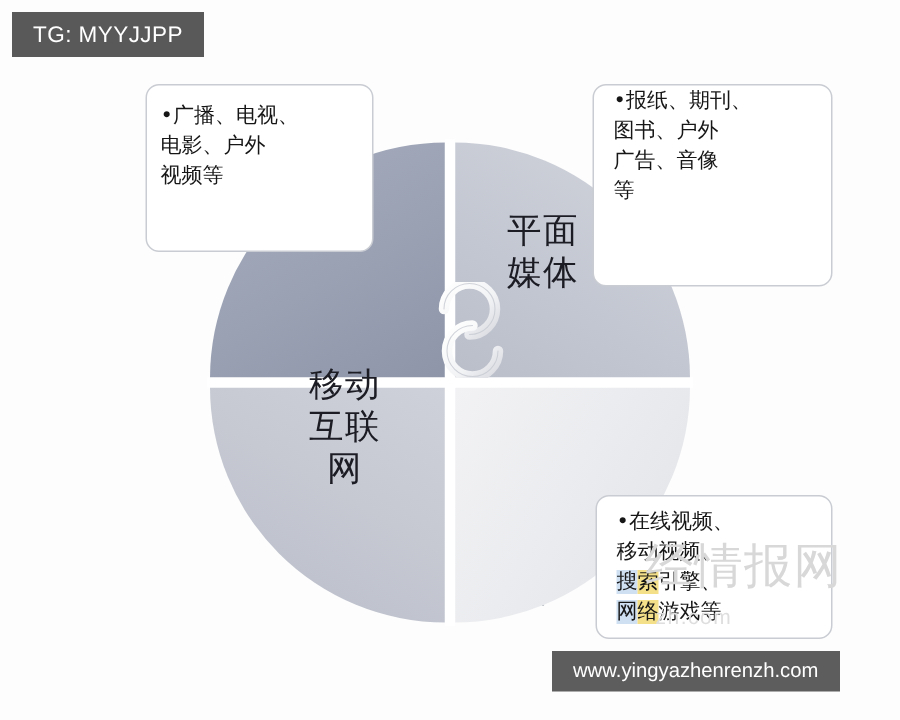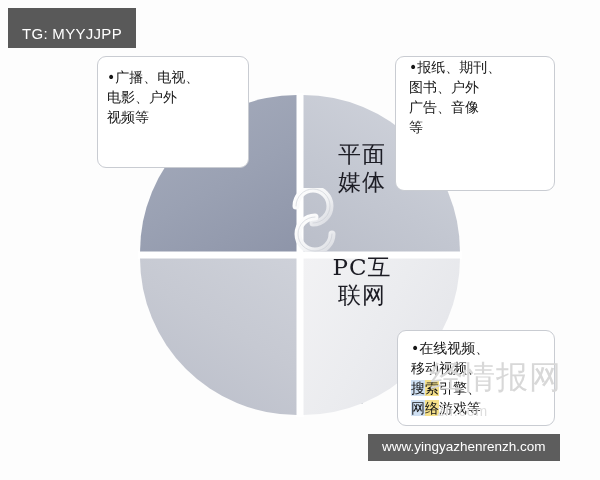--- a/index.html
+++ b/index.html
@@ -25,21 +25,21 @@
 
   
   .tag-bar {
     position: absolute;
     left: 8px;
     top: 8px;
     background: #595959;
     color: #ffffff;
     font-size: 15px;
     letter-spacing: 0.3px;
-    padding: 18px 14px 7px 14px;
+    padding: 8px 14px 7px 14px;
     line-height: 1;
     white-space: nowrap;
     z-index: 40;
   }
 
   
   .url-bar {
     position: absolute;
     left: 368px;
     top: 434px;
@@ -194,22 +194,23 @@
     <div class="quad quad-br"></div>
   </div>
 
   <svg class="conn" style="z-index:12" viewBox="0 0 600 480" xmlns="http://www.w3.org/2000/svg">
     <line x1="300" y1="93" x2="300" y2="417" stroke="#ffffff" stroke-width="7"></line>
     <line x1="138" y1="255" x2="462" y2="255" stroke="#ffffff" stroke-width="7"></line>
   </svg>
 
   <div class="quad-label lbl-tr">平面
 媒体</div>
-  <div class="quad-label lbl-br">PC互
-联网</div>
+  <div class="quad-label lbl-bl">移动
+互联
+网</div>
 
   <svg class="link-icon" viewBox="0 0 56 64" xmlns="http://www.w3.org/2000/svg">
     <defs>
       <linearGradient id="lg1" x1="0" y1="0" x2="1" y2="1">
         <stop offset="0%" stop-color="#ffffff"></stop>
         <stop offset="60%" stop-color="#f2f3f5"></stop>
         <stop offset="100%" stop-color="#d8dae0"></stop>
       </linearGradient>
     </defs>
 

